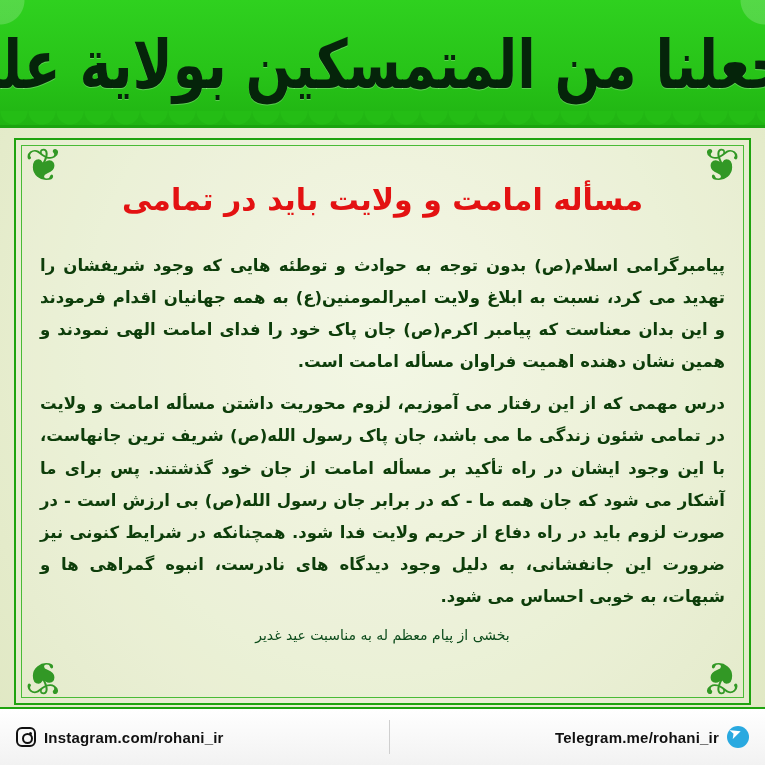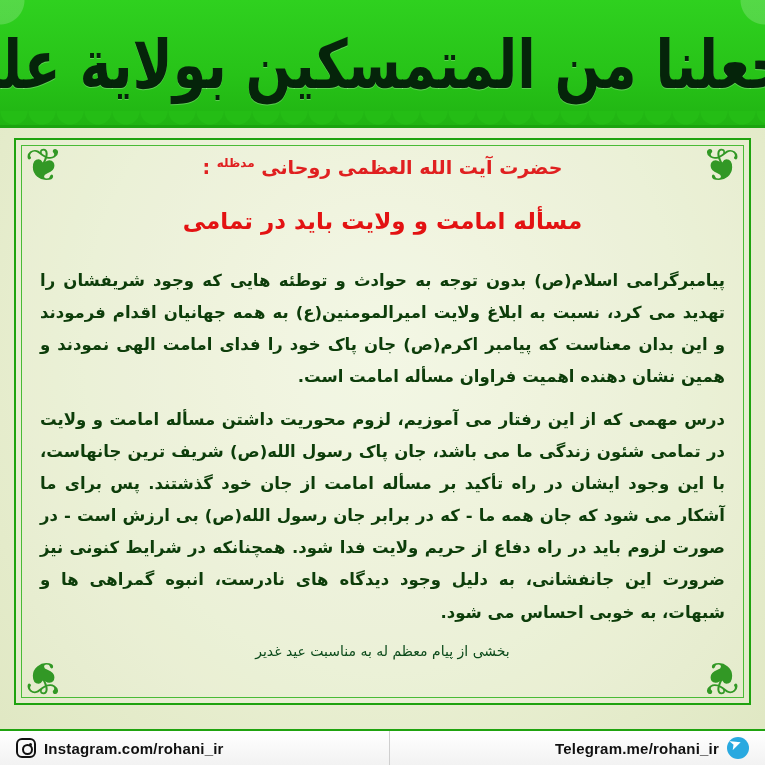--- a/index.html
+++ b/index.html
@@ -106,21 +106,21 @@
     direction: rtl;
   }
   .source-line .honorific {
     font-size: 12px;
     color: #e02020;
     vertical-align: super;
   }
   .headline {
     margin-top: 22px;
     color: #e31212;
-    font-size: 23px;
+    font-size: 30px;
     font-weight: bold;
     line-height: 1.85;
     direction: rtl;
   }
   .body-text {
     margin-top: 22px;
     color: #0d3d0a;
     font-size: 16.5px;
     line-height: 1.95;
     text-align: justify;
@@ -136,21 +136,21 @@
     font-size: 14px;
     font-weight: normal;
     text-align: center;
     direction: rtl;
   }
 
   
   .footer {
     position: absolute;
     left: 0; right: 0; bottom: 0;
-    height: 36px;
+    height: 58px;
     background: linear-gradient(#ffffff, #f2f2f2);
     border-top: 2px solid #1fa30f;
     display: flex;
     align-items: center;
     justify-content: space-between;
     padding: 0 16px;
   }
   .footer-item {
     display: flex;
     align-items: center;
@@ -218,25 +218,20 @@
   <div class="frame">
     <div class="frame-inner"></div>
     <div class="corner-orn tl">❦</div>
     <div class="corner-orn tr">❦</div>
     <div class="corner-orn bl">❦</div>
     <div class="corner-orn br">❦</div>
   </div>
 
   <div class="content">
 
-    <div class="source-line">
-      <span>حضرت آیت الله العظمی روحانی</span>
-      <span class="honorific">مدظله</span>
-      <span>:</span>
-    </div>
 
     <div class="headline">
       <div>مسأله امامت و ولایت باید در تمامی</div>
     </div>
 
     <div class="body-text">
       <p>پیامبرگرامی اسلام(ص) بدون توجه به حوادث و توطئه هایی که وجود شریفشان را تهدید می کرد، نسبت به ابلاغ ولایت امیرالمومنین(ع) به همه جهانیان اقدام فرمودند و این بدان معناست که پیامبر اکرم(ص) جان پاک خود را فدای امامت الهی نمودند و همین نشان دهنده اهمیت فراوان مسأله امامت است.</p>
       <p>درس مهمی که از این رفتار می آموزیم، لزوم محوریت داشتن مسأله امامت و ولایت در تمامی شئون زندگی ما می باشد، جان پاک رسول الله(ص) شریف ترین جانهاست، با این وجود ایشان در راه تأکید بر مسأله امامت از جان خود گذشتند. پس برای ما آشکار می شود که جان همه ما - که در برابر جان رسول الله(ص) بی ارزش است - در صورت لزوم باید در راه دفاع از حریم ولایت فدا شود. همچنانکه در شرایط کنونی نیز ضرورت این جانفشانی، به دلیل وجود دیدگاه های نادرست، انبوه گمراهی ها و شبهات، به خوبی احساس می شود.</p>
     </div>
 

